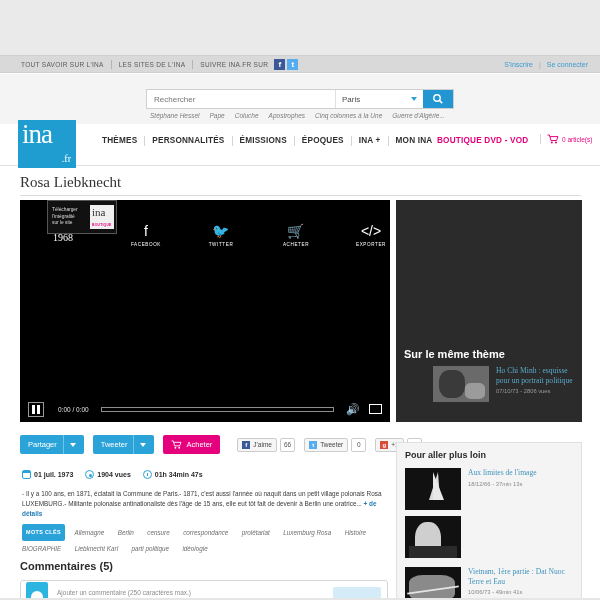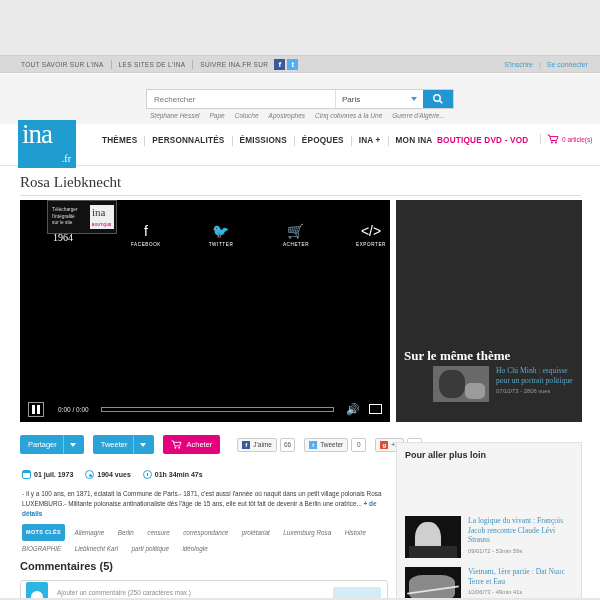--- a/index.html
+++ b/index.html
@@ -224,21 +224,21 @@
   .avatar { width: 22px; height: 20px; background: #2bb5e0; margin-left: 5px; border-radius: 2px; position: relative; overflow:hidden;}
   .avatar::after { content:""; position:absolute; left:5px; top:9px; width:12px; height:12px; border-radius:50%; background:#fff;}
   .comment-ph { font-size: 6.5px; color: #8d8d8d; margin-left: 9px; }
   .comment-send { position: absolute; right: 6px; top: 6px; width: 48px; height: 12px; background: #d3ecf7; border-radius:2px;}
 
   
   .side-dark {
     position: absolute; left: 396px; top: 200px; width: 186px; height: 222px; background: #2b2b2b;
   }
   .side-dark-title {
-    position: absolute; left: 8px; top: 148px; color: #fff; font-size: 13px; font-weight: bold; font-family: Liberation Serif, serif;
+    position: absolute; left: 8px; top: 148px; color: #fff; font-size: 11px; font-weight: bold;
   }
   .side-dark-item { position: absolute; left: 8px; top: 166px; width: 172px; display: flex; gap: 7px; padding-left: 29px; }
   .thumb-dark { width: 56px; height: 36px; background: #6a6a6a; flex: none; position: relative; overflow: hidden; }
   .thumb-dark::before {
     content:""; position:absolute; left:6px; top:4px; width:26px; height:28px; background:#3a3a3a; border-radius:40%;
   }
   .thumb-dark::after {
     content:""; position:absolute; right:4px; bottom:3px; width:20px; height:16px; background:#9b9b9b; border-radius:30%;
   }
   .side-dark-link { font-family: "Liberation Serif", serif; font-size: 7.6px; line-height: 9.5px; color: #59a9c9; }
@@ -355,21 +355,21 @@
         <circle cx="9" cy="8.6" r="1" fill="#e5007d"></circle>
       </svg>
       <span class="cart-label">0 article(s)</span>
     </div>
   </div>
 
   <div class="page-title">Rosa Liebknecht</div>
   <div class="title-rule"></div>
 
   <div class="player">
-    <div class="player-year">1964</div>
+    <div class="player-year">1968</div>
 
     <div class="share-icons">
       <div class="share-item">
         <span class="share-glyph">f</span>
         <span class="share-label">FACEBOOK</span>
       </div>
       <div class="share-item">
         <span class="share-glyph">🐦</span>
         <span class="share-label">TWITTER</span>
       </div>
@@ -507,27 +507,30 @@
       <div>
         <div class="side-dark-link">Ho Chi Minh : esquisse pour un portrait politique</div>
         <div class="side-dark-sub">07/10/73 - 2806 vues</div>
       </div>
     </div>
   </div>
 
   <div class="side-light">
     <div class="side-light-title">Pour aller plus loin</div>
 
+    <div class="sl-item i0">
+      <div class="thumb-l boat"></div>
+      <div>
+        <div class="sl-link">Aux limites de l'image</div>
+        <div class="sl-sub">18/12/66 - 37min 13s</div>
+      </div>
+    </div>
 
     <div class="sl-item i1">
       <div class="thumb-l face"></div>
-      <div>
-        <div class="sl-link">La logique du vivant : François Jacob rencontre Claude Lévi Strauss</div>
-        <div class="sl-sub">09/01/72 - 53min 59s</div>
-      </div>
     </div>
 
     <div class="sl-item i2">
       <div class="thumb-l viet"></div>
       <div>
         <div class="sl-link">Vietnam, 1ère partie : Dat Nuoc Terre et Eau</div>
         <div class="sl-sub">10/06/73 - 49min 41s</div>
       </div>
     </div>
   </div>

